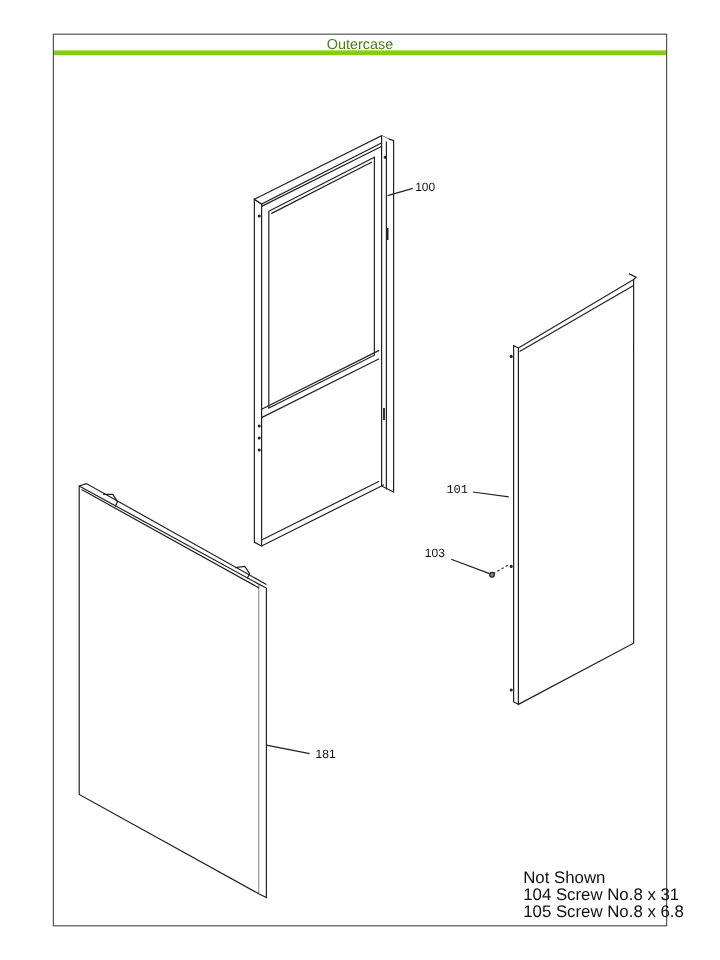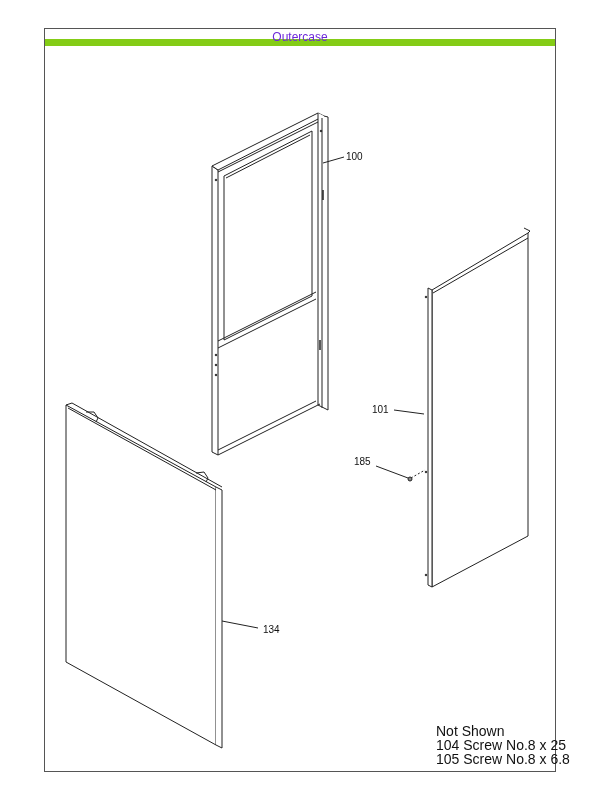--- a/index.html
+++ b/index.html
@@ -1,18 +1,18 @@
 <!DOCTYPE html>
 <html><head>
 <meta charset="utf-8">
 <style>
   html, body { margin:0; padding:0; background:#ffffff; }
   body { width:600px; height:800px; position:relative; overflow:hidden; font-family:"Liberation Sans", sans-serif; }
   .frame { position:absolute; left:44px; top:28px; width:512px; height:744px; border:1px solid #555; box-sizing:border-box; }
-  .title-bar { position:absolute; left:0; top:0; width:100%; height:17px; border-bottom:7px solid #84cc16; box-sizing:border-box; text-align:center; font-size:12px; line-height:16px; color:#6d28d9; }
+  .title-bar { position:absolute; left:0; top:0; width:100%; height:17px; border-bottom:4px solid #84cc16; box-sizing:border-box; text-align:center; font-size:12px; line-height:16px; color:#4d7c0f; }
   svg.drawing { position:absolute; left:0; top:0; }
   .callout { position:absolute; font-size:10px; color:#111; line-height:12px; }
   .note { position:absolute; left:436px; top:724px; font-size:14px; line-height:14px; color:#111; }
   .note div { white-space:nowrap; }
 </style>
 </head>
 <body>
 
 <div class="frame">
   <div class="title-bar">Outercase</div>
@@ -74,21 +74,21 @@
       <path d="M68 408 L216 490"></path>
       <path d="M86 412 L94 412 L98 418 L96 422"></path>
       <path d="M196 473 L204 472 L208 478 L206 482"></path>
 
       <line x1="222" y1="621" x2="258" y2="628"></line>
     </g>
   </g>
 </svg>
 
 <div class="callout" style="left:346px;top:151px;">100</div>
-<div class="callout" style="left:372px;top:404px;">101</div>
-<div class="callout" style="left:263px;top:624px;">134</div>
-<div class="callout" style="left:354px;top:456px;">185</div>
+<div class="callout" style="left:372px;top:404px;font-family:Liberation Mono, monospace;">101</div>
+<div class="callout" style="left:263px;top:624px;">181</div>
+<div class="callout" style="left:354px;top:456px;">103</div>
 
 <div class="note">
   <div>Not Shown</div>
-  <div>104 Screw No.8 x 25</div>
+  <div>104 Screw No.8 x 31</div>
   <div>105 Screw No.8 x 6.8</div>
 </div>
 
 </body></html>

